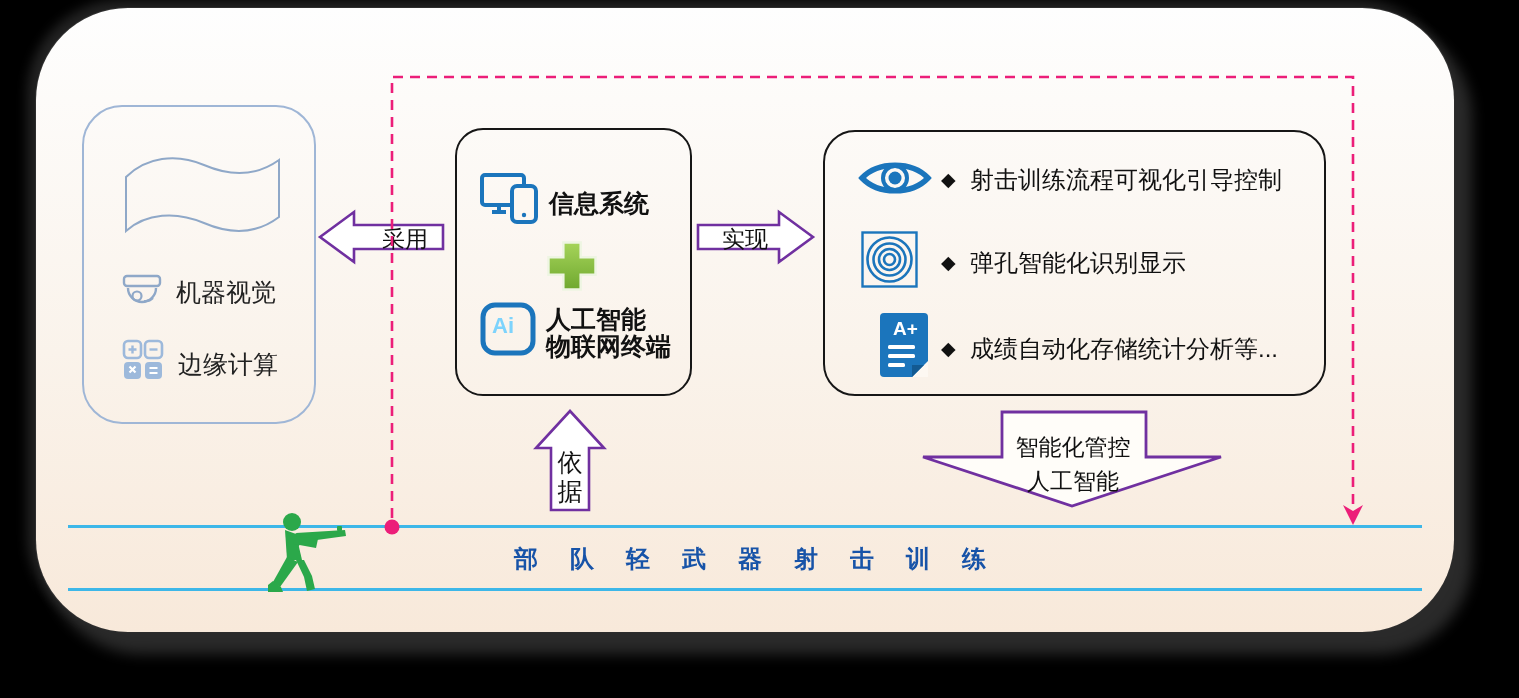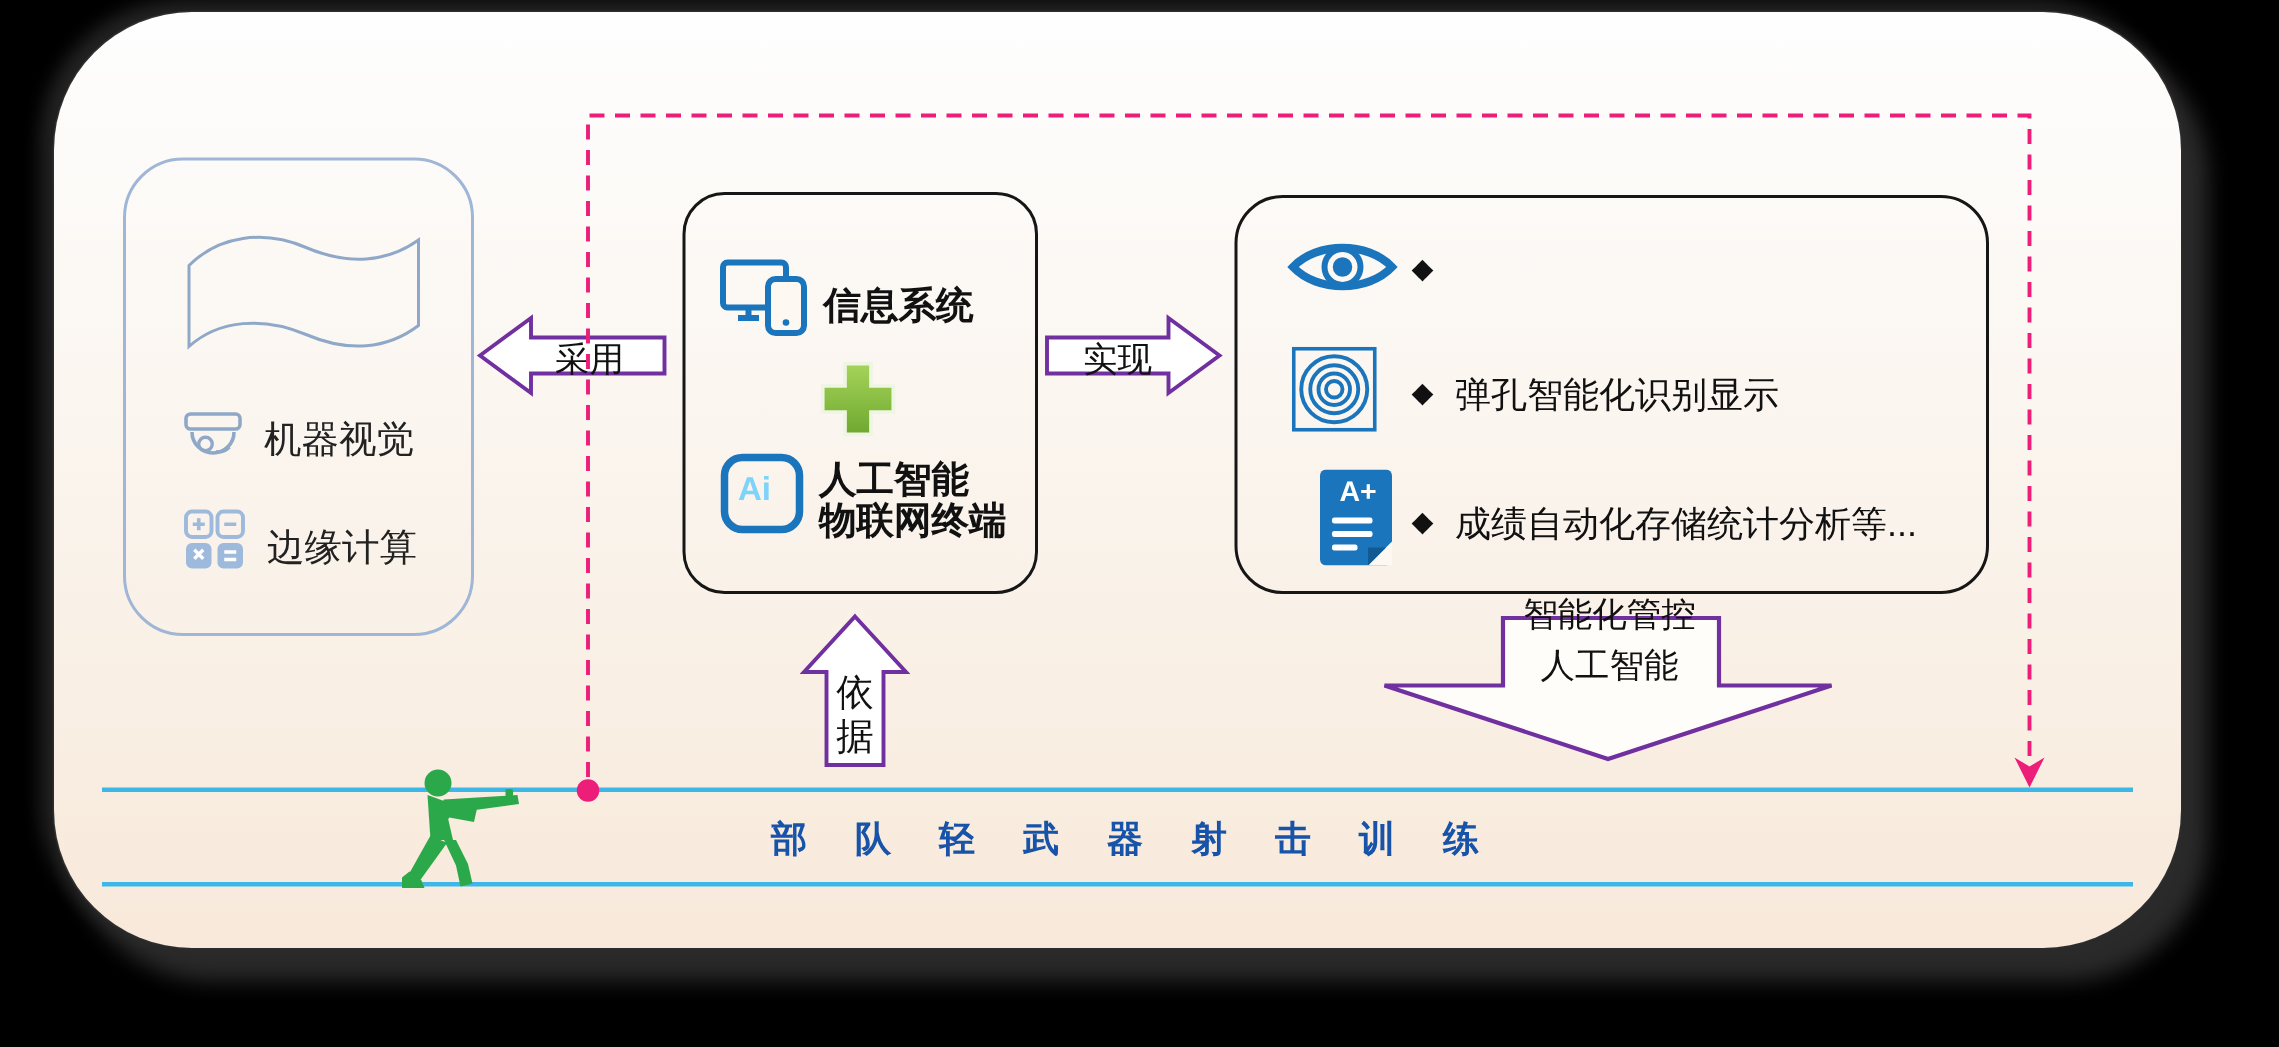--- a/index.html
+++ b/index.html
@@ -105,20 +105,21 @@
   <div class="lbl lbl-mid" style="left:546px;top:330px;">物联网终端</div>
 
   <div class="box-dark" style="left:823px;top:130px;width:499px;height:262px;border-radius:32px;"></div>
 
   <svg class="abs" style="left:858px;top:159px;" width="74" height="38" viewBox="0 0 74 38">
     <path d="M4,19 C20,2 54,2 70,19 C54,36 20,36 4,19 Z" fill="none" stroke="#1b75bc" stroke-width="5.5"></path>
     <circle cx="37" cy="19" r="12" fill="none" stroke="#1b75bc" stroke-width="4"></circle>
     <circle cx="37" cy="19" r="6.5" fill="#1b75bc"></circle>
   </svg>
   <span class="lbl diamond" style="left:941px;top:168px;">◆</span>
+  <div class="lbl lbl-right" style="left:970px;top:164px;">射击训练流程可视化引导控制</div>
 
   <svg class="abs" style="left:861px;top:231px;" width="57" height="57" viewBox="0 0 57 57">
     <rect x="1.5" y="1.5" width="54" height="54" fill="none" stroke="#1b75bc" stroke-width="2.4"></rect>
     <circle cx="28.5" cy="28.5" r="22" fill="none" stroke="#1b75bc" stroke-width="2.6"></circle>
     <circle cx="28.5" cy="28.5" r="16" fill="none" stroke="#1b75bc" stroke-width="2.6"></circle>
     <circle cx="28.5" cy="28.5" r="10.5" fill="none" stroke="#1b75bc" stroke-width="2.6"></circle>
     <circle cx="28.5" cy="28.5" r="5.5" fill="none" stroke="#1b75bc" stroke-width="2.6"></circle>
   </svg>
   <span class="lbl diamond" style="left:941px;top:251px;">◆</span>
   <div class="lbl lbl-right" style="left:970px;top:247px;font-family:Liberation Mono, monospace;">弹孔智能化识别显示</div>
@@ -131,36 +132,36 @@
     <polygon points="32,64 48,64 48,48" fill="#fdf8f2"></polygon>
     <polygon points="32,64 44,52 32,52" fill="#135a92"></polygon>
   </svg>
   <span class="ai-text" style="left:893px;top:318px;font-size:19px;color:#fff;">A+</span>
   <span class="lbl diamond" style="left:941px;top:337px;">◆</span>
   <div class="lbl lbl-right" style="left:970px;top:333px;">成绩自动化存储统计分析等...</div>
 
   <svg class="abs" style="left:316px;top:208px;" width="130" height="58" viewBox="0 0 130 58">
     <polygon points="4,29 38,4 38,17 127,17 127,41 38,41 38,54" fill="#ffffff" stroke="#7030a0" stroke-width="2.6" stroke-linejoin="miter"></polygon>
   </svg>
-  <div class="arrow-label" style="left:348px;top:224px;width:90px;">采用</div>
+  <div class="arrow-label" style="left:360px;top:224px;width:90px;">采用</div>
 
   <svg class="abs" style="left:695px;top:208px;" width="122" height="58" viewBox="0 0 122 58">
     <polygon points="118,29 84,4 84,17 3,17 3,41 84,41 84,54" fill="#ffffff" stroke="#7030a0" stroke-width="2.6" stroke-linejoin="miter"></polygon>
   </svg>
   <div class="arrow-label" style="left:700px;top:224px;width:90px;">实现</div>
 
   <svg class="abs" style="left:533px;top:407px;" width="74" height="106" viewBox="0 0 74 106">
     <polygon points="37,4 71,41 56,41 56,103 18,103 18,41 3,41" fill="#ffffff" stroke="#7030a0" stroke-width="2.6" stroke-linejoin="miter"></polygon>
   </svg>
   <div class="vertical-chars" style="left:557px;top:448px;">依据</div>
 
   <svg class="abs" style="left:918px;top:408px;" width="308" height="102" viewBox="0 0 308 102">
     <polygon points="84,4 228,4 228,49 303,49 154,98 5,49 84,49" fill="#fffdf9" stroke="#7030a0" stroke-width="2.8" stroke-linejoin="miter"></polygon>
   </svg>
-  <div class="down-arrow-text" style="left:998px;top:392px;width:150px;">
+  <div class="down-arrow-text" style="left:998px;top:430px;width:150px;">
     <div>智能化管控</div>
     <div>人工智能</div>
   </div>
 
   <div class="cyan-line" style="left:68px;top:525px;width:1354px;"></div>
   <div class="cyan-line" style="left:68px;top:588px;width:1354px;"></div>
 
   <div class="title" style="left:514px;top:543px;">部队轻武器射击训练</div>
 
   <svg class="abs" style="left:266px;top:505px;" width="86" height="90" viewBox="0 0 86 90">

